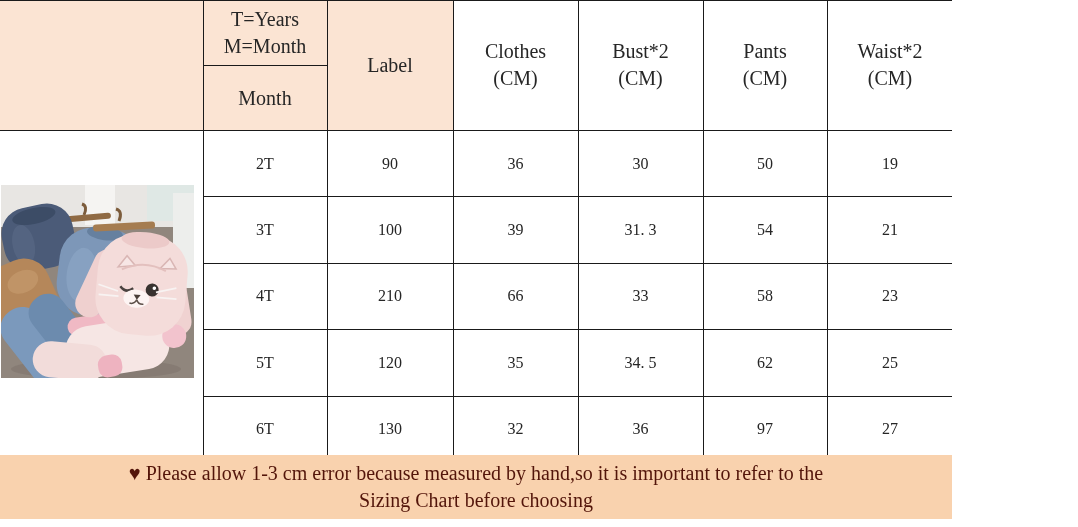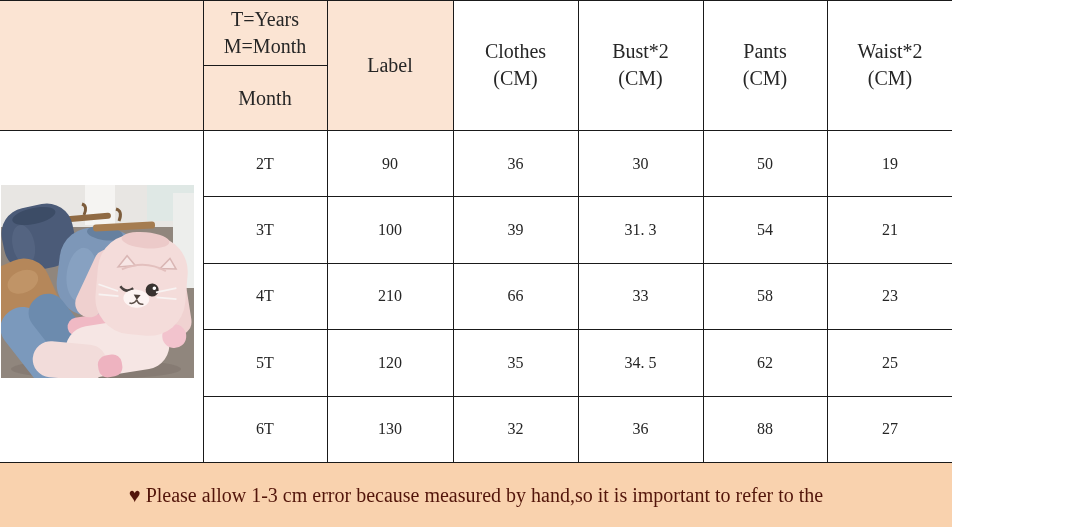--- a/index.html
+++ b/index.html
@@ -31,21 +31,21 @@
   .r-ht{height:65px;}
   .r-hb{height:64px;}
   .r-data{height:66px;}
   .img-cell{vertical-align:top;}
   .photo{
     width:193px;height:193px;
     margin:54px 0 0 1px;
     display:block;
   }
   .notice{
-    position:absolute;left:0;right:0;bottom:0;
+    position:absolute;left:0;right:0;bottom:8px;
     height:64px;
     background:#f9d2ae;
     color:#53150a;
     font-size:20px;line-height:27px;
     display:flex;flex-direction:column;
     align-items:center;justify-content:center;
     text-align:center;
     white-space:nowrap;
   }
 </style>
@@ -194,24 +194,25 @@
         <td class="cell">34. 5</td>
         <td class="cell">62</td>
         <td class="cell">25</td>
         <td class="cell noright"></td>
       </tr>
       <tr class="r-data">
         <td class="cell">6T</td>
         <td class="cell">130</td>
         <td class="cell">32</td>
         <td class="cell">36</td>
-        <td class="cell">88</td>
+        <td class="cell">97</td>
         <td class="cell">27</td>
         <td class="cell noright"></td>
       </tr>
     </tbody>
   </table>
 
   <div class="notice">
     <div>♥ Please allow 1-3 cm error because measured by hand,so it is important to refer to the</div>
+    <div>Sizing Chart before choosing</div>
   </div>
 
 </div>
 
 </body></html>

